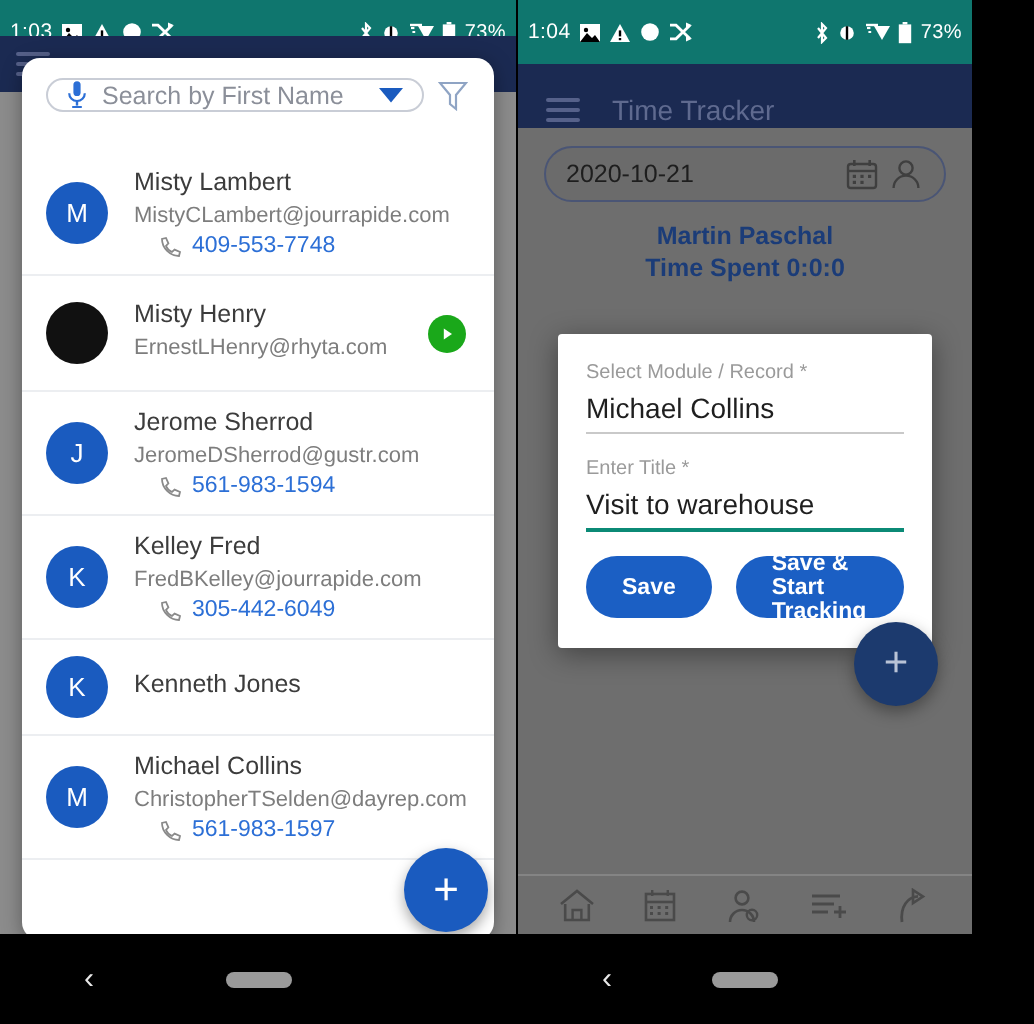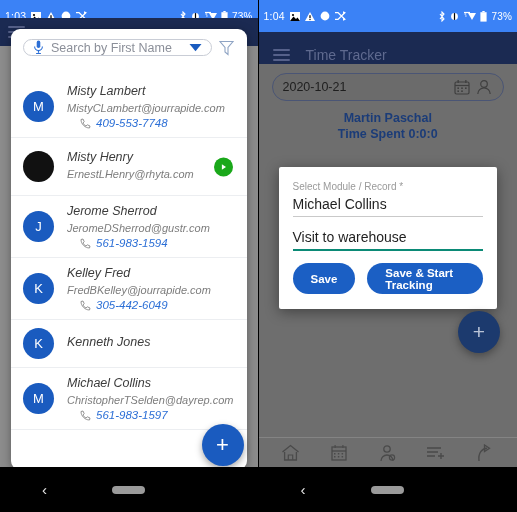--- a/index.html
+++ b/index.html
@@ -4,26 +4,26 @@
 <style>
   * { box-sizing: border-box; margin: 0; padding: 0; }
   html, body {
     width: 517px; height: 512px;
     background: #000;
     font-family: "Liberation Sans", sans-serif;
     overflow: hidden;
   }
   .screens { display: flex; width: 517px; height: 512px; }
   .phone { position: relative; width: 258px; height: 512px; overflow: hidden; background:#000; }
-  .phone.right { width: 259px; }
+  .phone.right { width: 227px; }
   .divider-gap { width: 1px; background: #000; }
 
   
   .statusbar {
-    height: 18px; background: #3b82f6; color: #fff;
+    height: 18px; background: #0f766e; color: #fff;
     display: flex; align-items: center; justify-content: space-between;
     padding: 16px 5px; font-size: 10.5px; letter-spacing: .2px;
   }
   .sb-left { display: flex; align-items: center; gap: 5px; }
   .sb-right { display: flex; align-items: center; gap: 3px; justify-content: flex-end; }
   .sb-time { font-size: 10.5px; }
   .sb-ic { display: inline-block; line-height: 0; }
   .sb-batt { font-size: 10px; margin-left: 1px; }
   .ham { width: 17px; }
   .ham span { display:block; height:2px; background:#56618a; margin:3px 0; border-radius:1px; }
@@ -48,21 +48,21 @@
 
   .list { position:absolute; top:47px; left:0; right:0; bottom:0; overflow:hidden; }
   .row { display: flex; align-items: center; padding: 8px 12px 8px 12px;
          border-bottom: 1px solid #eceef1; position: relative; min-height: 58px; }
   .avatar {
     width: 31px; height: 31px; border-radius: 50%; background: #1a5bbf;
     color: #fff; font-size: 13px; display: flex; align-items: center;
     justify-content: center; flex: none; margin-right: 13px;
   }
   .avatar.dark { background: #111; }
-  .rinfo { flex: 1; min-width: 0; font-style: italic; }
+  .rinfo { flex: 1; min-width: 0; }
   .rname { font-size: 12.5px; color: #3c3c3c; margin-bottom: 4px; }
   .remail { font-size: 11px; color: #7d7d7d; margin-bottom: 3px; white-space: nowrap; overflow: hidden; }
   .rphone { font-size: 11.5px; color: #2c6fd6; display: flex; align-items: center; gap: 5px; padding-left: 13px;}
   .playbtn { position: absolute; right: 14px; top: 50%; transform: translateY(-50%);
              width: 19px; height: 19px; border-radius: 50%; background: #1aa81a;
              display:flex; align-items:center; justify-content:center; }
   .row.noextra { min-height: 46px; }
   .row.partial { min-height: 20px; padding-top: 4px; padding-bottom: 0; border-bottom: none; overflow: hidden;}
   .ghost { font-size: 11px; color: #d7d7d7; }
 
@@ -424,20 +424,21 @@
         <div>Time Spent 0:0:0</div>
       </div>
 
       <div class="dialog">
         <div id="dialog-fields">
             <div class="fld">
               <div class="fld-label">Select Module / Record *</div>
               <div class="fld-val">Michael Collins</div>
             </div>
             <div class="fld focused">
+              <div class="fld-label">Enter Title *</div>
               <div class="fld-val">Visit to warehouse</div>
             </div>
           </div>
         <div class="dlg-actions">
           <div class="btn">Save</div>
           <div class="btn">Save &amp; Start Tracking</div>
         </div>
       </div>
 
       <div class="r-fab">

